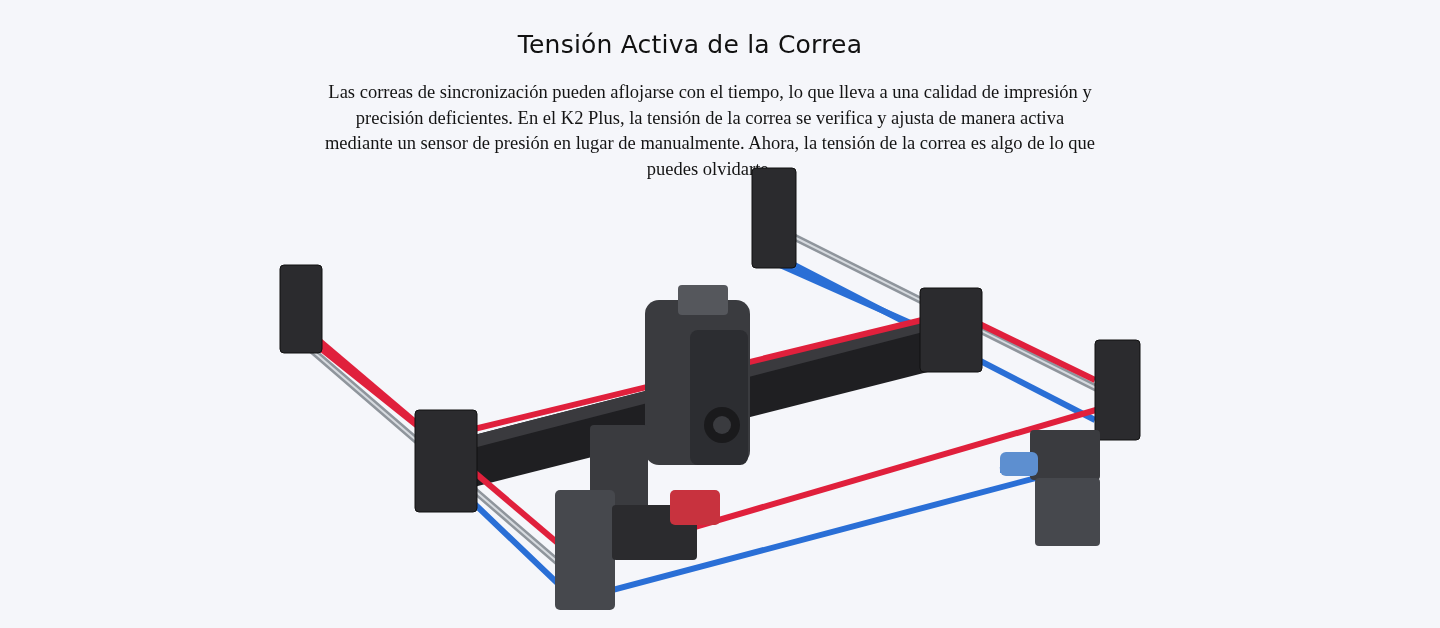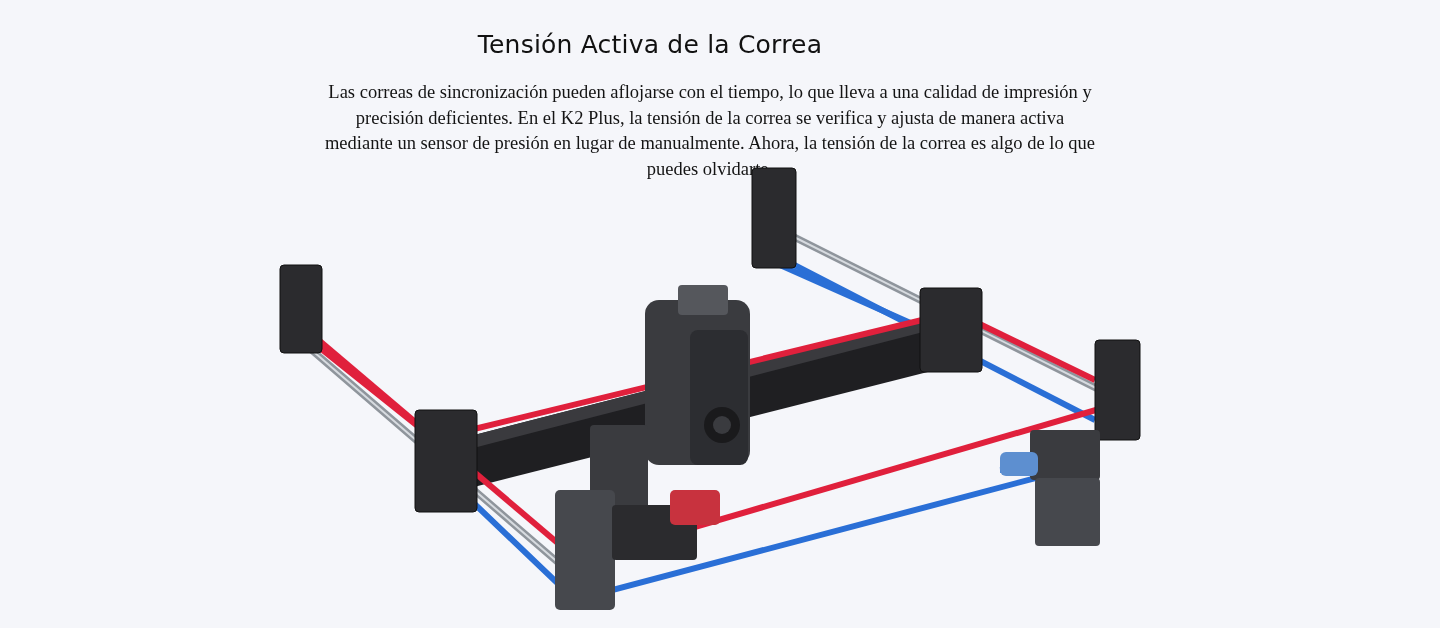--- a/index.html
+++ b/index.html
@@ -9,20 +9,21 @@
     position: relative;
     font-family: "Liberation Sans", sans-serif;
   }
   .section { position: relative; width: 1440px; height: 628px; }
   .title {
     position: absolute; top: 30px; left: 0; width: 1300px;
     text-align: center; margin: 0;
     font-family: "DejaVu Sans", sans-serif;
     font-weight: 400; font-size: 25px; letter-spacing: 0.2px;
     color: #111111;
+    padding-left: 40px;
   }
   .desc {
     position: absolute; top: 80px; left: 320px; width: 780px;
     margin: 0; text-align: center;
     font-family: "Liberation Serif", serif;
     font-size: 18.5px; line-height: 25.5px; color: #141414;
     z-index: 1;
   }
   .illustration { position: absolute; left: 0; top: 0; width: 1440px; height: 628px; z-index: 2; pointer-events: none; }
 </style>

